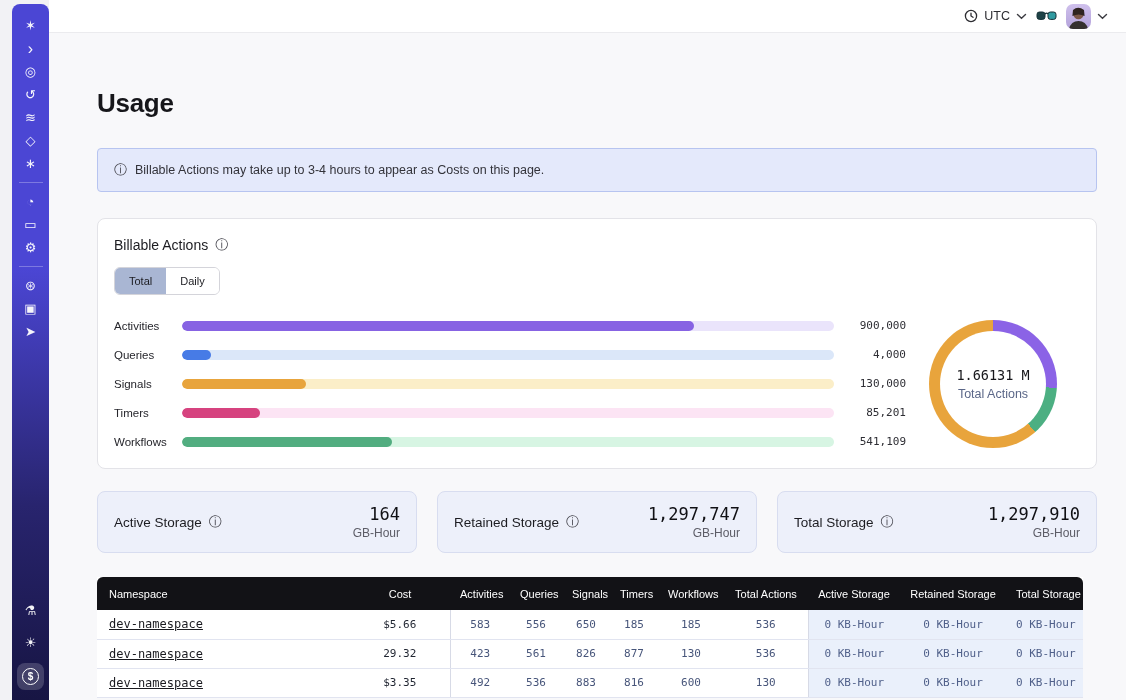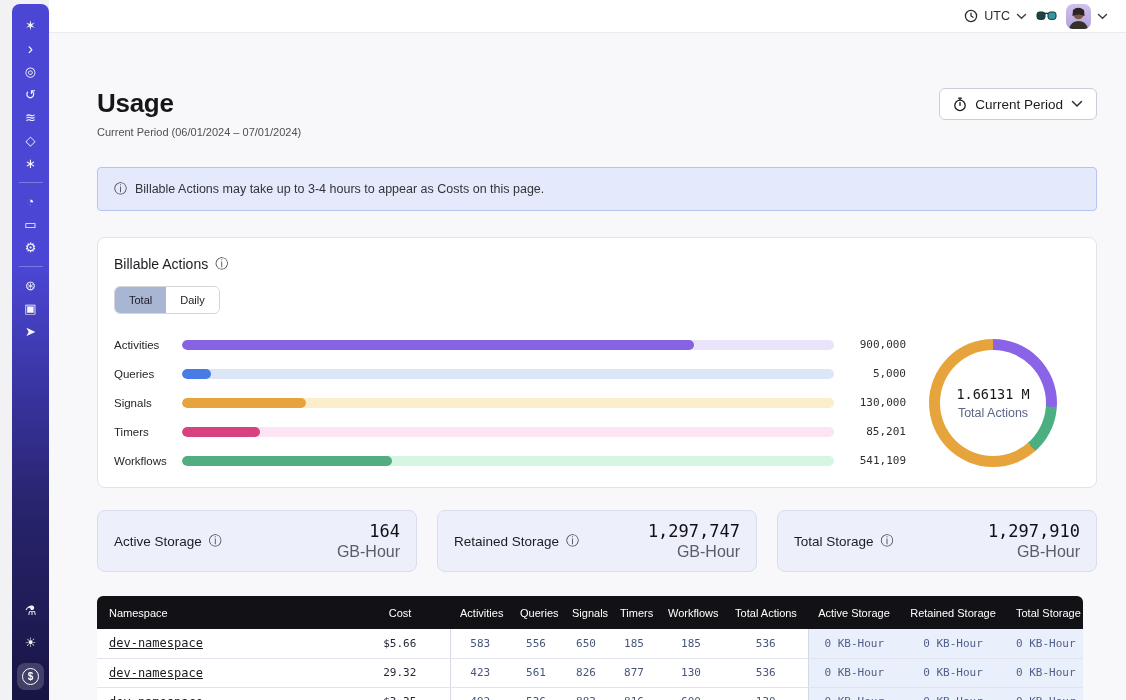--- a/index.html
+++ b/index.html
@@ -73,21 +73,21 @@
   .donut-value { font-size:13.5px; color:#16161a; }
   .donut-label { font-size:12.5px; color:#5b6788; }
 
   .storage-row { display:flex; gap:20px; margin-top:22px; }
   .storage-card { flex:1; height:62px; background:#edf0fa; border:1px solid #d8ddf0;
     border-radius:8px; display:flex; align-items:center; justify-content:space-between;
     padding:0 16px; }
   .storage-label { font-size:13.5px; color:#1c1c21; display:flex; align-items:center; gap:7px; }
   .storage-right { text-align:right; }
   .storage-value { font-size:17px; color:#101014; }
-  .storage-unit { font-size:16px; color:#5c5c66; margin-top:2px; }
+  .storage-unit { font-size:12px; color:#5c5c66; margin-top:2px; }
 
   .table-wrap { margin-top:24px; width:986px; background:#fff; }
   table { border-collapse:collapse; table-layout:fixed; width:986px; }
   thead th { background:#121216; color:#fff; font-size:11px; font-weight:500;
     height:33px; padding:0 10px; white-space:nowrap; }
   thead th:first-child { border-radius:6px 0 0 0; text-align:left; padding-left:12px; }
   thead th:last-child { border-radius:0 6px 0 0; }
   thead th.r { text-align:center; }
   tbody td { height:29px; font-size:11px; color:#47557a; border-bottom:1px solid #e1e4f0;
     padding:0 10px; white-space:nowrap; font-family:"DejaVu Sans Mono", monospace; }
@@ -162,32 +162,20 @@
     <svg class="chev" width="11" height="7" viewBox="0 0 11 7">
       <polyline points="1.5,1.5 5.5,5.2 9.5,1.5" fill="none" stroke="#3c3c42" stroke-width="1.4" stroke-linecap="round"></polyline>
     </svg>
   </div>
 </header>
 
 <main id="main">
 
   <div class="title-row">
     <h1>Usage</h1>
-    <div class="subtitle">Current Period (06/01/2024 – 07/01/2024)</div>
-    <button class="period-btn">
-      <svg width="14" height="15" viewBox="0 0 14 15">
-        <circle cx="7" cy="8.4" r="5.2" fill="none" stroke="#1c1c21" stroke-width="1.3"></circle>
-        <path d="M7 5.6 V8.4" stroke="#1c1c21" stroke-width="1.3" stroke-linecap="round"></path>
-        <path d="M5.6 1.2 h2.8 M7 1.2 V3" stroke="#1c1c21" stroke-width="1.3" stroke-linecap="round"></path>
-      </svg>
-      <span>Current Period</span>
-      <svg class="chev" width="12" height="8" viewBox="0 0 12 8">
-        <polyline points="1.5,1.5 6,6 10.5,1.5" fill="none" stroke="#2c2c31" stroke-width="1.5" stroke-linecap="round"></polyline>
-      </svg>
-    </button>
   </div>
 
   <div class="banner">
     <span class="info-i">ⓘ</span>
     <span>Billable Actions may take up to 3-4 hours to appear as Costs on this page.</span>
   </div>
 
   <section class="card">
     <div class="card-head">
       <span>Billable Actions</span>
@@ -204,21 +192,21 @@
             <div class="bar-track" style="background: rgb(234, 228, 251);">
               <div class="bar-fill" style="width: 78.5%; background: rgb(135, 99, 227);"></div>
             </div>
             <div class="bar-value mono">900,000</div>
           </div>
           <div class="bar-row">
             <div class="bar-label">Queries</div>
             <div class="bar-track" style="background: rgb(219, 231, 249);">
               <div class="bar-fill" style="width: 4.5%; background: rgb(71, 123, 230);"></div>
             </div>
-            <div class="bar-value mono">5,000</div>
+            <div class="bar-value mono">4,000</div>
           </div>
           <div class="bar-row">
             <div class="bar-label">Signals</div>
             <div class="bar-track" style="background: rgb(251, 238, 200);">
               <div class="bar-fill" style="width: 19%; background: rgb(232, 164, 60);"></div>
             </div>
             <div class="bar-value mono">130,000</div>
           </div>
           <div class="bar-row">
             <div class="bar-label">Timers</div>

